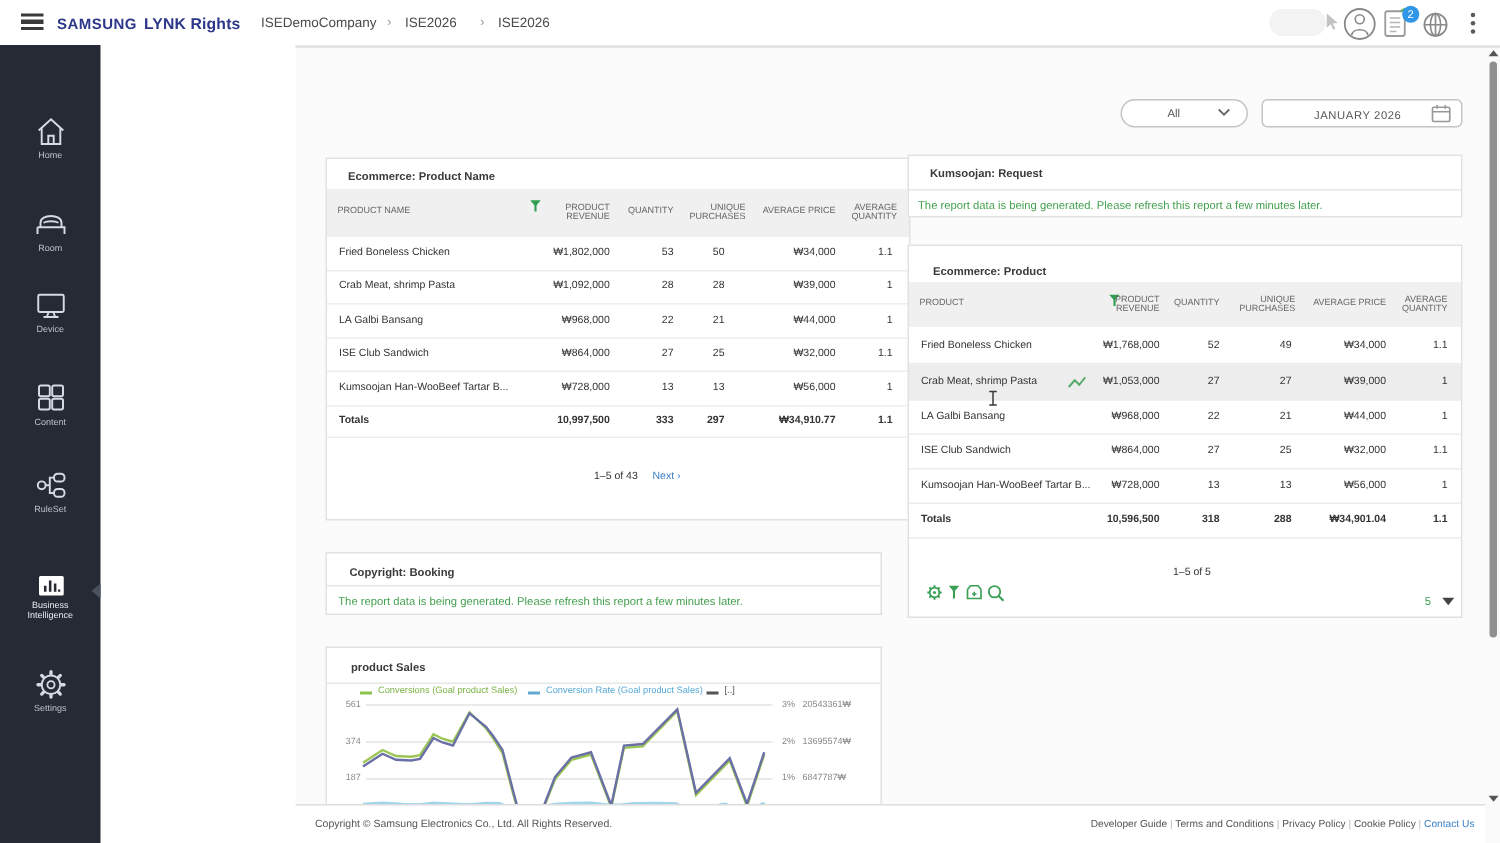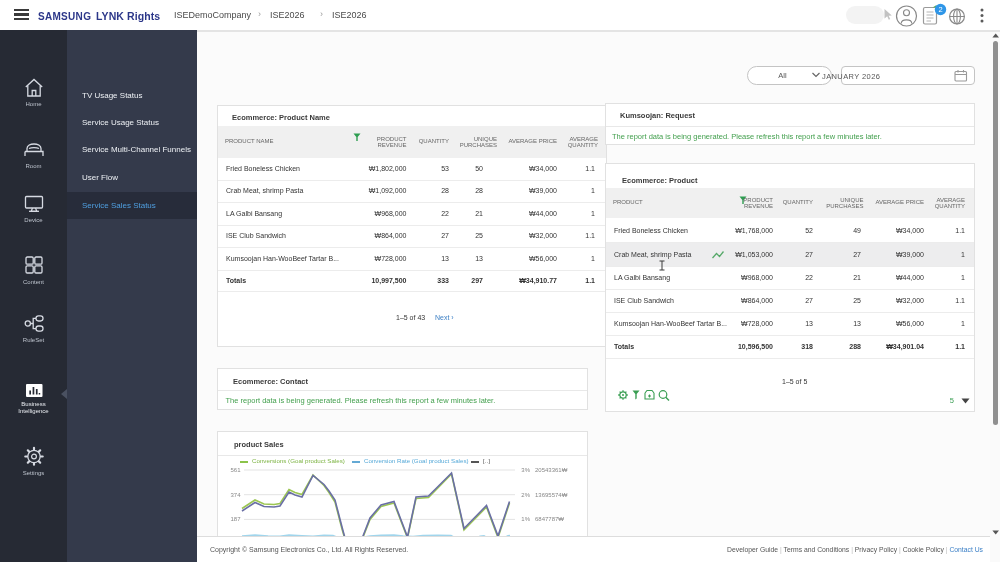--- a/index.html
+++ b/index.html
@@ -128,39 +128,31 @@
       <svg width="22" height="21" viewBox="0 0 22 21" fill="none" stroke="#d6dae2">
         <circle cx="11" cy="10.5" r="6.2" stroke-width="1.3"></circle>
         <circle cx="11" cy="10.5" r="2.4" stroke-width="1.2"></circle>
         <g stroke-width="2.2" stroke-linecap="round">
           <path d="M11 1.8 v1.7 M11 17 v1.7 M2.3 10.5 h1.7 M18 10.5 h1.7 M4.8 4.3 l1.3 1.3 M15.9 15.4 l1.3 1.3 M17.2 4.3 l-1.3 1.3 M6.1 15.4 l-1.3 1.3"></path>
         </g>
       </svg>
       Settings
     </div>
   </div>
-  <div id="sb2">
-    <div id="sel2"></div>
-    <div class="nav2" style="top:60.5px">TV Usage Status</div>
-    <div class="nav2" style="top:88px">Service Usage Status</div>
-    <div class="nav2" style="top:115px">Service Multi-Channel Funnels</div>
-    <div class="nav2" style="top:142.5px">User Flow</div>
-    <div class="nav2" style="top:170.5px;color:#4f9fe0">Service Sales Status</div>
-  </div>
   <div id="notch"></div>
 
   <div id="content"></div>
 
   <div class="abs" style="left:747px;top:65.5px;width:85px;height:19px;background:#fff;border:1px solid #c4c4c4;border-radius:10px;z-index:5"></div>
   <div class="abs" style="left:765px;top:71px;width:35px;text-align:center;font-size:7.5px;color:#555;z-index:6">All</div>
   <svg class="abs" style="left:810px;top:71px;z-index:6" width="12" height="8">
       <polyline points="2.5,2 6,5.5 9.5,2" fill="none" stroke="#666" stroke-width="1.2"></polyline>
     </svg>
   <div class="abs" style="left:841px;top:66px;width:134px;height:18.5px;background:#fff;border:1px solid #c4c4c4;border-radius:4px;z-index:5"></div>
-  <div class="abs" style="left:822px;top:71.5px;font-size:7.5px;color:#555;letter-spacing:.4px;z-index:6">JANUARY 2026</div>
+  <div class="abs" style="left:876px;top:71.5px;font-size:7.5px;color:#555;letter-spacing:.4px;z-index:6">JANUARY 2026</div>
   <svg class="abs" style="left:954px;top:69px;z-index:6" width="14" height="13">
     <rect x="1" y="2.5" width="11.5" height="9.5" rx="1" fill="none" stroke="#999" stroke-width="1.1"></rect>
     <path d="M1 5.5 h11.5 M4 1 v2.5 M9.5 1 v2.5" stroke="#999" stroke-width="1.1" fill="none"></path>
   </svg>
 
   <div class="card" id="card1" style="left:217px;top:104.5px;width:390px;height:242px;">
     <div class="ctitle" style="left:14px;top:7px">Ecommerce: Product Name</div>
     <div class="thead" style="top:20.5px;height:32px;"></div>
     <div class="h" style="left:7px;top:32px;text-align:left">PRODUCT NAME</div>
     <svg class="abs" style="left:135px;top:27px" width="8" height="9">
@@ -217,21 +209,21 @@
       <span class="c" style="right:157px;top:6.5px;font-weight:bold">333</span>
       <span class="c" style="right:123px;top:6.5px;font-weight:bold">297</span>
       <span class="c" style="right:49px;top:6.5px;font-weight:bold">₩34,910.77</span>
       <span class="c" style="right:11px;top:6.5px;font-weight:bold">1.1</span>
     </div>
     <div class="abs" style="left:178px;top:208.5px;font-size:7px;color:#333">1–5 of 43</div>
     <div class="abs" style="left:217px;top:208.5px;font-size:7px;color:#3b7fc4">Next ›</div>
   </div>
 
   <div class="card" style="left:217px;top:367.5px;width:371px;height:42px;">
-    <div class="ctitle" style="left:15px;top:8.5px">Ecommerce: Contact</div>
+    <div class="ctitle" style="left:15px;top:8.5px">Copyright: Booking</div>
     <div class="csep" style="top:21px"></div>
     <div class="grnmsg" style="left:7.5px;top:27px">The report data is being generated. Please refresh this report a few minutes later.</div>
   </div>
 
   <div class="card" id="chartcard" style="left:217px;top:431px;width:371px;height:162px;border-bottom:none;">
     <div class="ctitle" style="left:16px;top:8px">product Sales</div>
     <div class="csep" style="top:22.5px"></div>
     <div class="abs" style="left:22px;top:28.5px;width:8px;height:2px;background:#8bc34a"></div>
     <div class="abs" style="left:34px;top:24.5px;font-size:6.2px;color:#7cb342;white-space:nowrap">Conversions (Goal product Sales)</div>
     <div class="abs" style="left:134px;top:28.5px;width:8px;height:2px;background:#64a9d4"></div>

